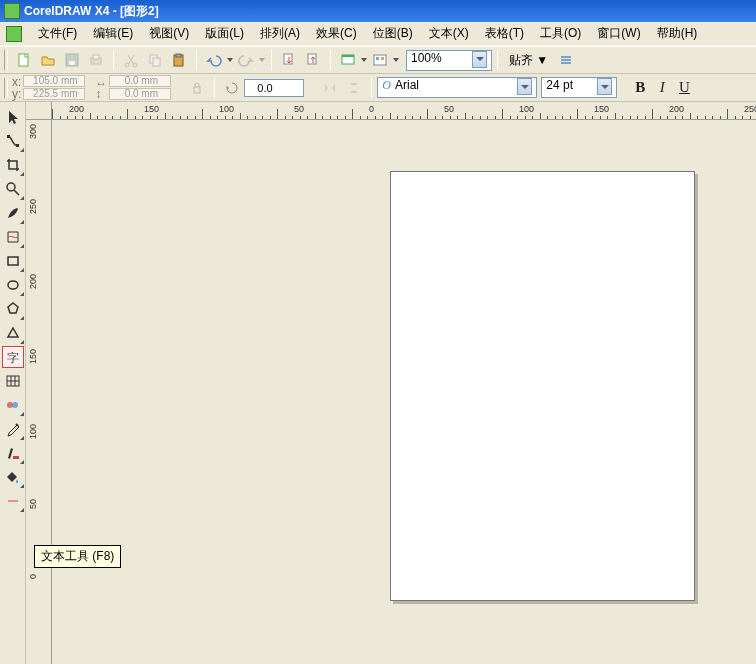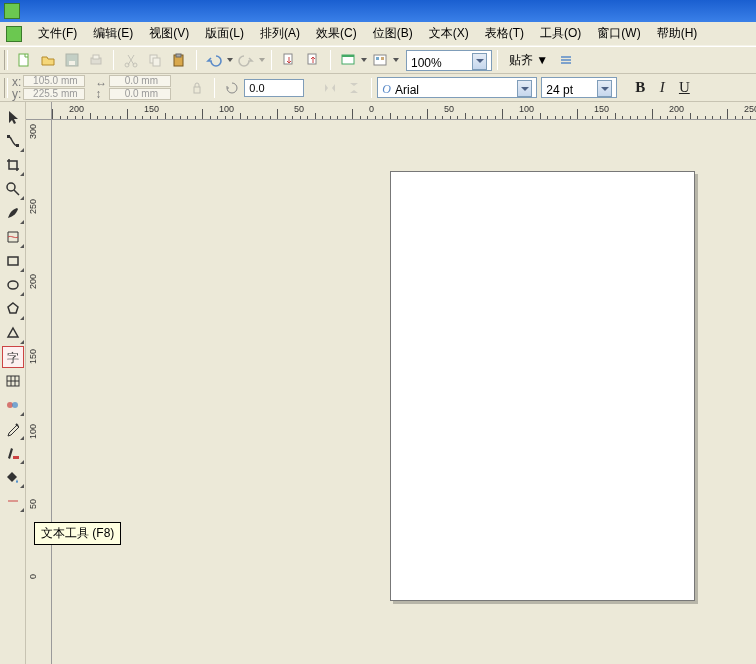--- a/index.html
+++ b/index.html
@@ -9,56 +9,57 @@
 .menubar { height: 24px; background: #ece9d8; display: flex; align-items: center; padding: 0 6px; border-bottom: 1px solid #f5f3e8; }
 .mn-icon { width: 16px; height: 16px; background: #6bc850; border: 1px solid #3a7a2a; margin-right: 8px; }
 .menu-item { padding: 2px 8px; cursor: default; white-space: nowrap; }
 .toolbar { height: 28px; background: #ece9d8; display: flex; align-items: center; padding: 0 4px; border-top: 1px solid #fff; border-bottom: 1px solid #c7c3b2; position: relative; }
 .grip { width: 4px; height: 20px; border-left: 1px solid #aca899; border-right: 1px solid #fff; margin-right: 4px; }
 .tbtn { width: 22px; height: 22px; display: flex; align-items: center; justify-content: center; margin: 0 1px; cursor: default; }
 .tbtn svg { width: 16px; height: 16px; }
 .sep { width: 1px; height: 20px; background: #aca899; margin: 0 5px; border-right: 1px solid #fff; }
 .flydown { width: 8px; display: flex; align-items: center; justify-content: center; }
 .flydown::after { content: ""; border-left: 3px solid transparent; border-right: 3px solid transparent; border-top: 4px solid #555; }
-.zoom-combo, .font-combo, .size-combo { height: 21px; border: 1px solid #7f9db9; background: #fff; display: flex; align-items: flex-end; padding: 0 4px; }
+.zoom-combo, .font-combo, .size-combo { height: 21px; border: 1px solid #7f9db9; background: #fff; display: flex; align-items: flex-start; padding: 0 4px; }
 .zoom-combo { width: 86px; }
 .font-combo { width: 160px; }
 .size-combo { width: 76px; }
 .combo-arrow { margin-left: auto; width: 15px; height: 17px; background: linear-gradient(#e5ecf6,#c6d7ed); border: 1px solid #7f9db9; display: flex; align-items: center; justify-content: center; }
 .combo-arrow::after { content: ""; border-left: 4px solid transparent; border-right: 4px solid transparent; border-top: 4px solid #4d6185; }
 .propbar { height: 28px; background: #ece9d8; display: flex; align-items: center; padding: 0 4px; border-bottom: 1px solid #c7c3b2; }
 .coordbox { display: flex; flex-direction: column; margin-right: 2px; font-size: 10px; color: #7a7a7a; }
 .coordbox span { height: 12px; line-height: 12px; }
 .readout { width: 62px; height: 12px; border: 1px solid #c7c3b2; background: #f7f5ec; font-size: 10px; color: #9a9a9a; padding-left: 2px; line-height: 10px; margin-bottom: 1px; text-align: center; }
-.spin-in { width: 60px; height: 18px; border: 1px solid #7f9db9; background: #fff; font-size: 11px; padding-left: 4px; line-height: 16px; }
+.spin-in { width: 60px; height: 18px; border: 1px solid #7f9db9; background: #fff; font-size: 11px; padding-left: 12px; line-height: 16px; }
 .main { display: flex; height: calc(664px - 22px - 24px - 28px - 28px); background: #ece9d8; position: relative; }
 .toolbox { width: 26px; background: #ece9d8; border-right: 1px solid #c7c3b2; display: flex; flex-direction: column; align-items: center; padding-top: 4px; }
 .tool { width: 22px; height: 22px; display: flex; align-items: center; justify-content: center; margin-bottom: 2px; position: relative; }
 .tool.selected { border: 1px solid #cc4444; background: #fdf0f0; }
 .tool .fly { position: absolute; right: 0; bottom: 0; width: 0; height: 0; border-left: 4px solid transparent; border-bottom: 4px solid #555; }
 .canvas-area { flex: 1; position: relative; background: #fdba74; overflow: hidden; }
 .ruler-h { position: absolute; left: 26px; top: 0; right: 0; height: 18px; background: #ece9d8; border-bottom: 1px solid #9a9a9a; overflow: hidden; }
 .ruler-h .tick { position: absolute; top: 2px; font-size: 9px; color: #333; }
 .ruler-h .tk { position: absolute; bottom: 0; width: 1px; background: #555; }
 .ruler-v { position: absolute; left: 0; top: 18px; width: 26px; bottom: 0; background: #ece9d8; border-right: 1px solid #9a9a9a; overflow: hidden; }
 .ruler-v .tickv { position: absolute; left: 2px; font-size: 9px; color: #333; writing-mode: vertical-rl; transform: rotate(180deg); transform-origin: center; }
 .ruler-corner { position: absolute; left: 0; top: 0; width: 26px; height: 18px; background: #ece9d8; border-right: 1px solid #9a9a9a; border-bottom: 1px solid #9a9a9a; }
 .workspace { position: absolute; left: 26px; top: 18px; right: 0; bottom: 0; background: #ece9d8; }
 .page { position: absolute; left: 338px; top: 51px; width: 305px; height: 430px; background: #fff; border: 1px solid #777; box-shadow: 3px 3px 0 #b7b5a8; }
-.tooltip { position: absolute; left: 34px; top: 420px; background: #ffffe1; border: 1px solid #000; padding: 2px 6px; font-size: 12px; z-index: 10; }
+.tooltip { position: absolute; left: 34px; top: 443px; background: #ffffe1; border: 1px solid #000; padding: 2px 6px; font-size: 12px; z-index: 10; }
 .fmt-btn { width: 22px; height: 22px; display: flex; align-items: center; justify-content: center; font-family: "Times New Roman", serif; font-size: 15px; color: #222; }
 .fmt-btn.und { text-decoration: underline; }
 .fmt-btn.ital { font-style: italic; }
 .fmt-btn.bold { font-weight: bold; }
 </style>
 </head>
 <body>
 
 <div class="titlebar">
   <div class="logo"></div>
+  <span>CorelDRAW X4 - [图形2]</span>
 </div>
 
 <div class="menubar">
   <div class="mn-icon"></div>
   <span class="menu-item">文件(F)</span>
   <span class="menu-item">编辑(E)</span>
   <span class="menu-item">视图(V)</span>
   <span class="menu-item">版面(L)</span>
   <span class="menu-item">排列(A)</span>
   <span class="menu-item">效果(C)</span>

